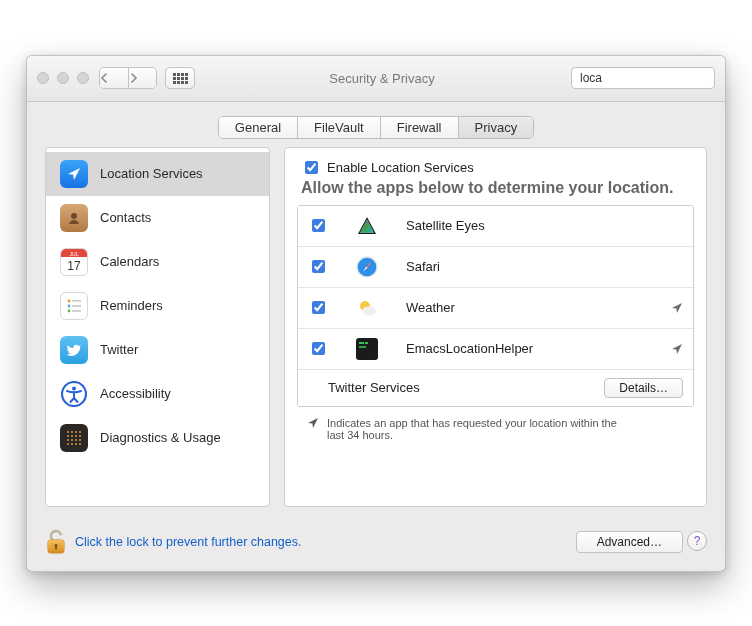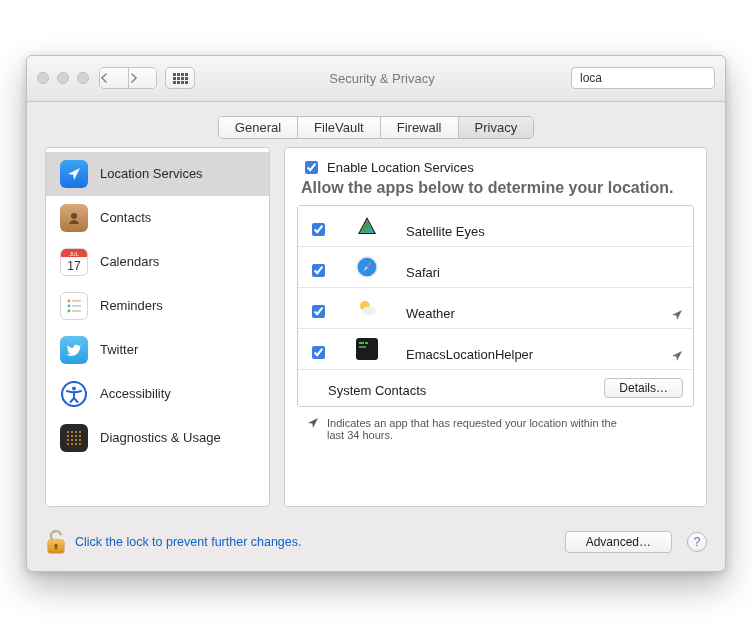--- a/index.html
+++ b/index.html
@@ -51,32 +51,32 @@
   .panel { background:#fff; border:1px solid #cfcdcd; border-radius:4px; }
   .sidebar { width:225px; padding:4px 0; height:360px; }
   .sidebar .item { display:flex; align-items:center; gap:12px; padding:8px 14px; font-size:13px; color:#2a2a2a;}
   .sidebar .item.selected { background:#d9d7d7;}
   .icon-box { width:28px; height:28px; border-radius:6px; display:flex; align-items:center; justify-content:center; flex-shrink:0;}
   
   .right { flex:1; padding:10px 12px 14px 12px; display:flex; flex-direction:column; height:360px;}
   .enable-row { display:flex; align-items:center; gap:6px; padding-left:4px;}
   .subtext { font-size:16px; color:#666; margin:2px 0 8px 4px;font-weight:bold;}
   .applist { border:1px solid #cfcdcd; border-radius:3px; overflow:hidden;}
-  .app-row { display:flex; align-items:flex-end; gap:26px; padding:7px 10px; border-bottom:1px solid #e6e4e4; background:#fff;}
+  .app-row { display:flex; align-items:center; gap:26px; padding:7px 10px; border-bottom:1px solid #e6e4e4; background:#fff;}
   .app-row.sys { justify-content:space-between; padding:8px 10px;}
   .app-icon { width:26px; height:26px; display:flex; align-items:center; justify-content:center;}
   .arrow-ind { margin-left:auto; color:#6b6b6b;}
   .macbtn { background:linear-gradient(#fefefe,#f2f1f1); border:1px solid #c3c1c1; border-radius:4px; padding:2px 14px; font-size:12px; color:#222;}
   .hint { display:flex; gap:8px; font-size:11px; color:#555; padding:10px 6px 6px 10px; align-items:flex-start;}
   .aboutrow { display:flex; justify-content:flex-end; padding:0 4px;}
   
   .footer { display:flex; align-items:center; padding:10px 18px 16px 18px;}
   .lockwrap { display:flex; align-items:center; gap:8px;}
   .locktext { color:#1260cc; font-size:12.5px;}
-  .footer-right { margin-left:auto; display:flex; align-items:center; gap:15px;}
+  .footer-right { margin-left:auto; display:flex; align-items:flex-start; gap:4px;}
   .helpbtn { width:20px; height:20px; border-radius:50%; border:1px solid #b8b6b6; background:linear-gradient(#fff,#f0efef); color:#7c55c8; font-size:12px; display:flex; align-items:center; justify-content:center;}
   input[type=checkbox]{ width:13px; height:13px; accent-color:#3b7de0;}
   svg { display:block; }
 </style>
 </head>
 <body>
 
 <div class="window">
 
   <div class="titlebar">
@@ -285,21 +285,21 @@
               </svg>
           </div>
           <span>EmacsLocationHelper</span>
           <span class="arrow-ind">
             <svg width="12" height="12" viewBox="0 0 12 12">
                 <path d="M1 6 L11 1 L6 11 L5.4 6.6 Z" fill="#6b6b6b"></path>
               </svg>
           </span>
         </div>
         <div class="app-row sys" style="border-bottom:none;">
-          <span style="padding-left:20px;">System Contacts</span>
+          <span style="padding-left:20px;">Twitter Services</span>
           <button class="macbtn">Details…</button>
         </div>
       </div>
 
       <div class="hint">
         <span>
           <svg width="12" height="12" viewBox="0 0 12 12">
               <path d="M1 6 L11 1 L6 11 L5.4 6.6 Z" fill="#5a5a5a"></path>
             </svg>
         </span>

